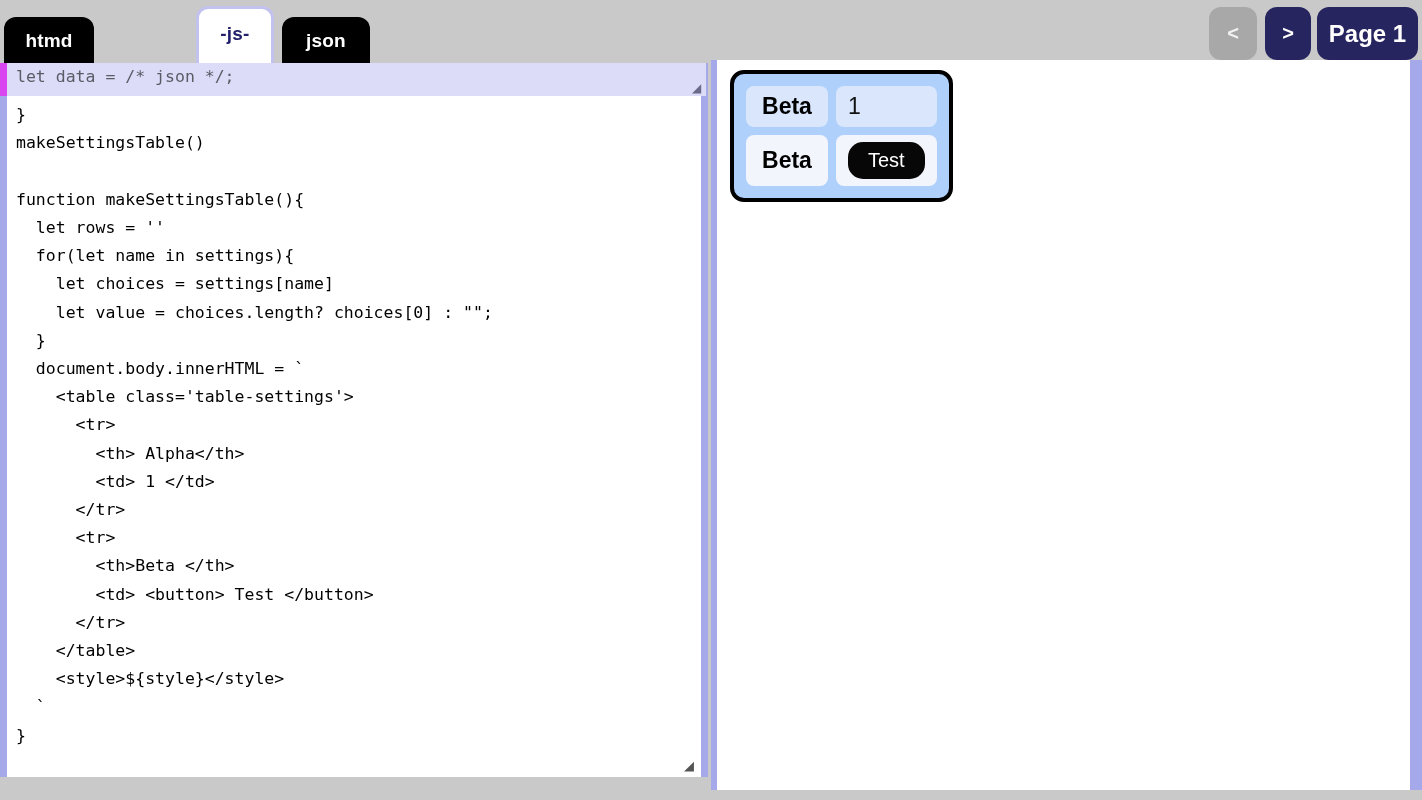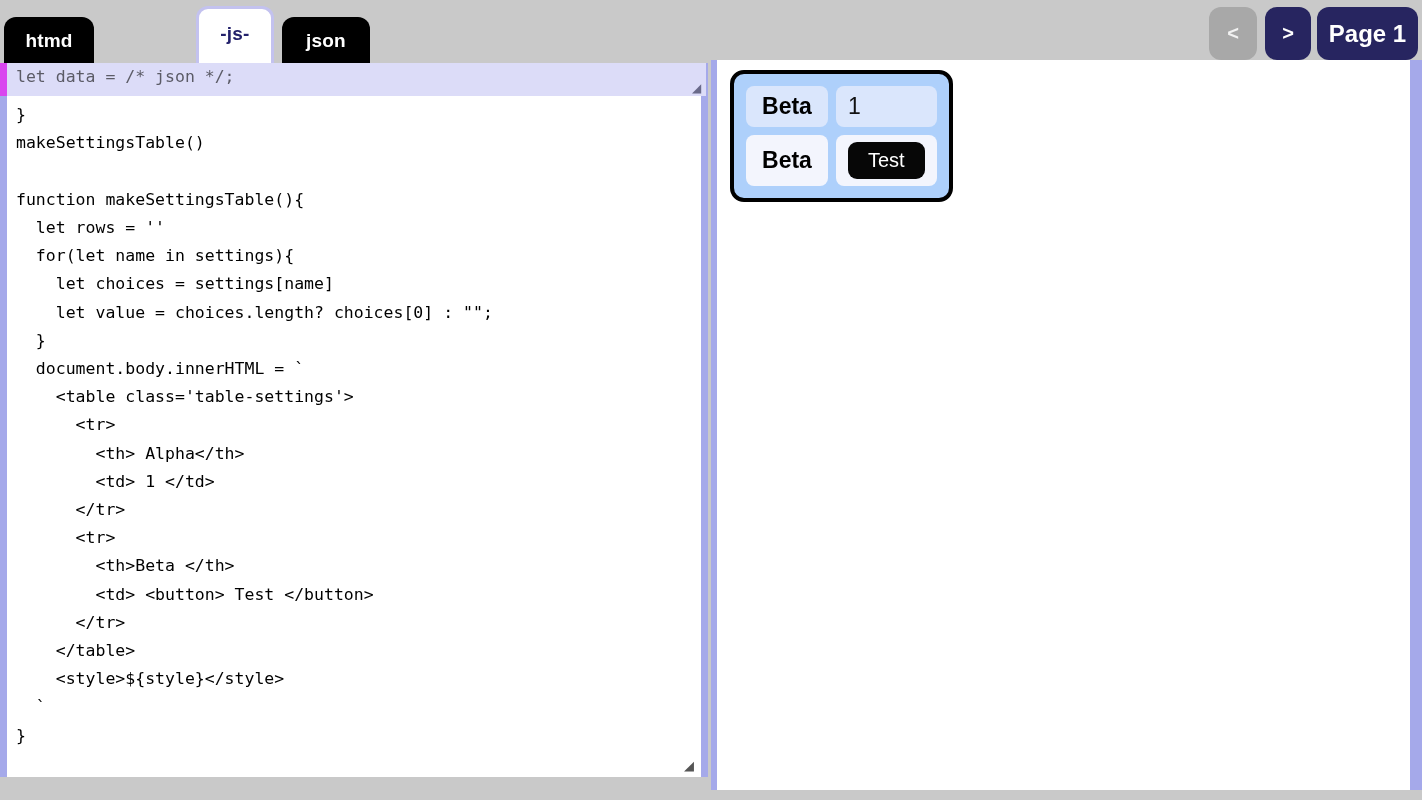--- a/index.html
+++ b/index.html
@@ -203,21 +203,21 @@
     text-align: center;
   }
   #table-settings td {
     font-weight: normal;
     color: #111111;
   }
   .cell-button {
     background: #070707;
     color: #ffffff;
     border: none;
-    border-radius: 9px;
+    border-radius: 15px;
     font-family: "Liberation Sans", sans-serif;
     font-size: 20px;
     padding: 7px 20px;
     cursor: pointer;
   }
 </style>
 </head>
 <body>
 
 <div id="tabbar">

